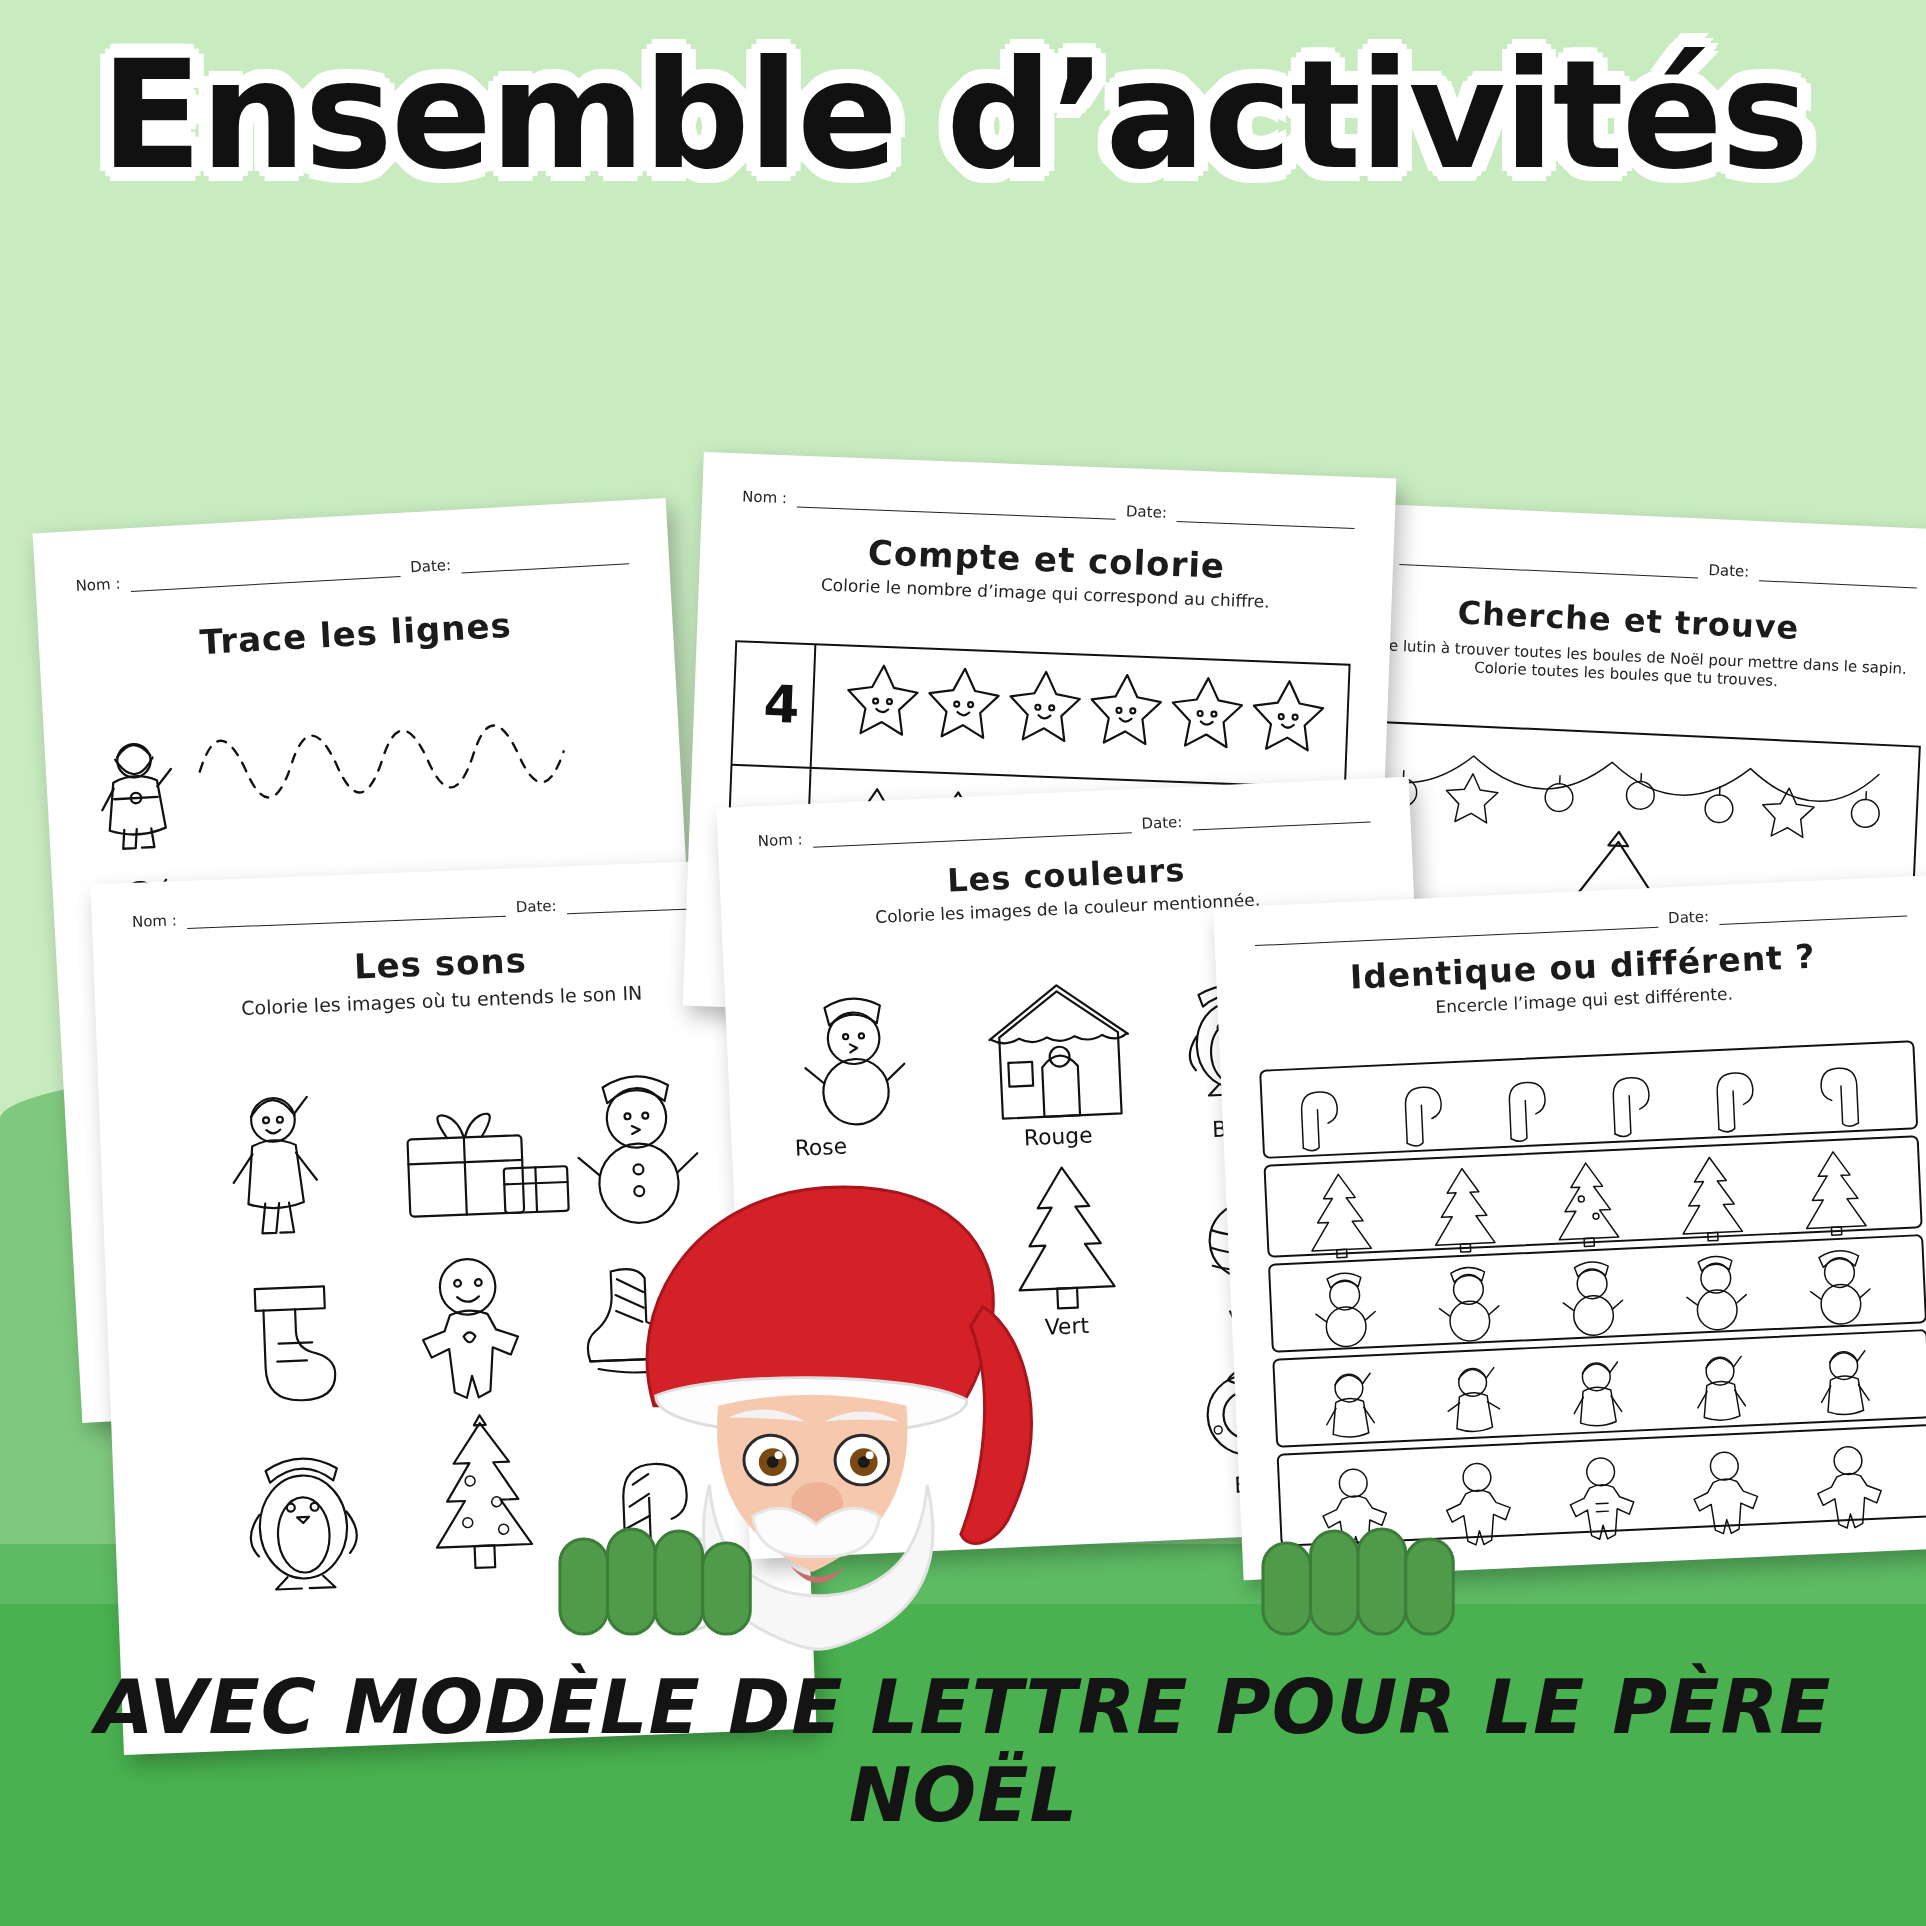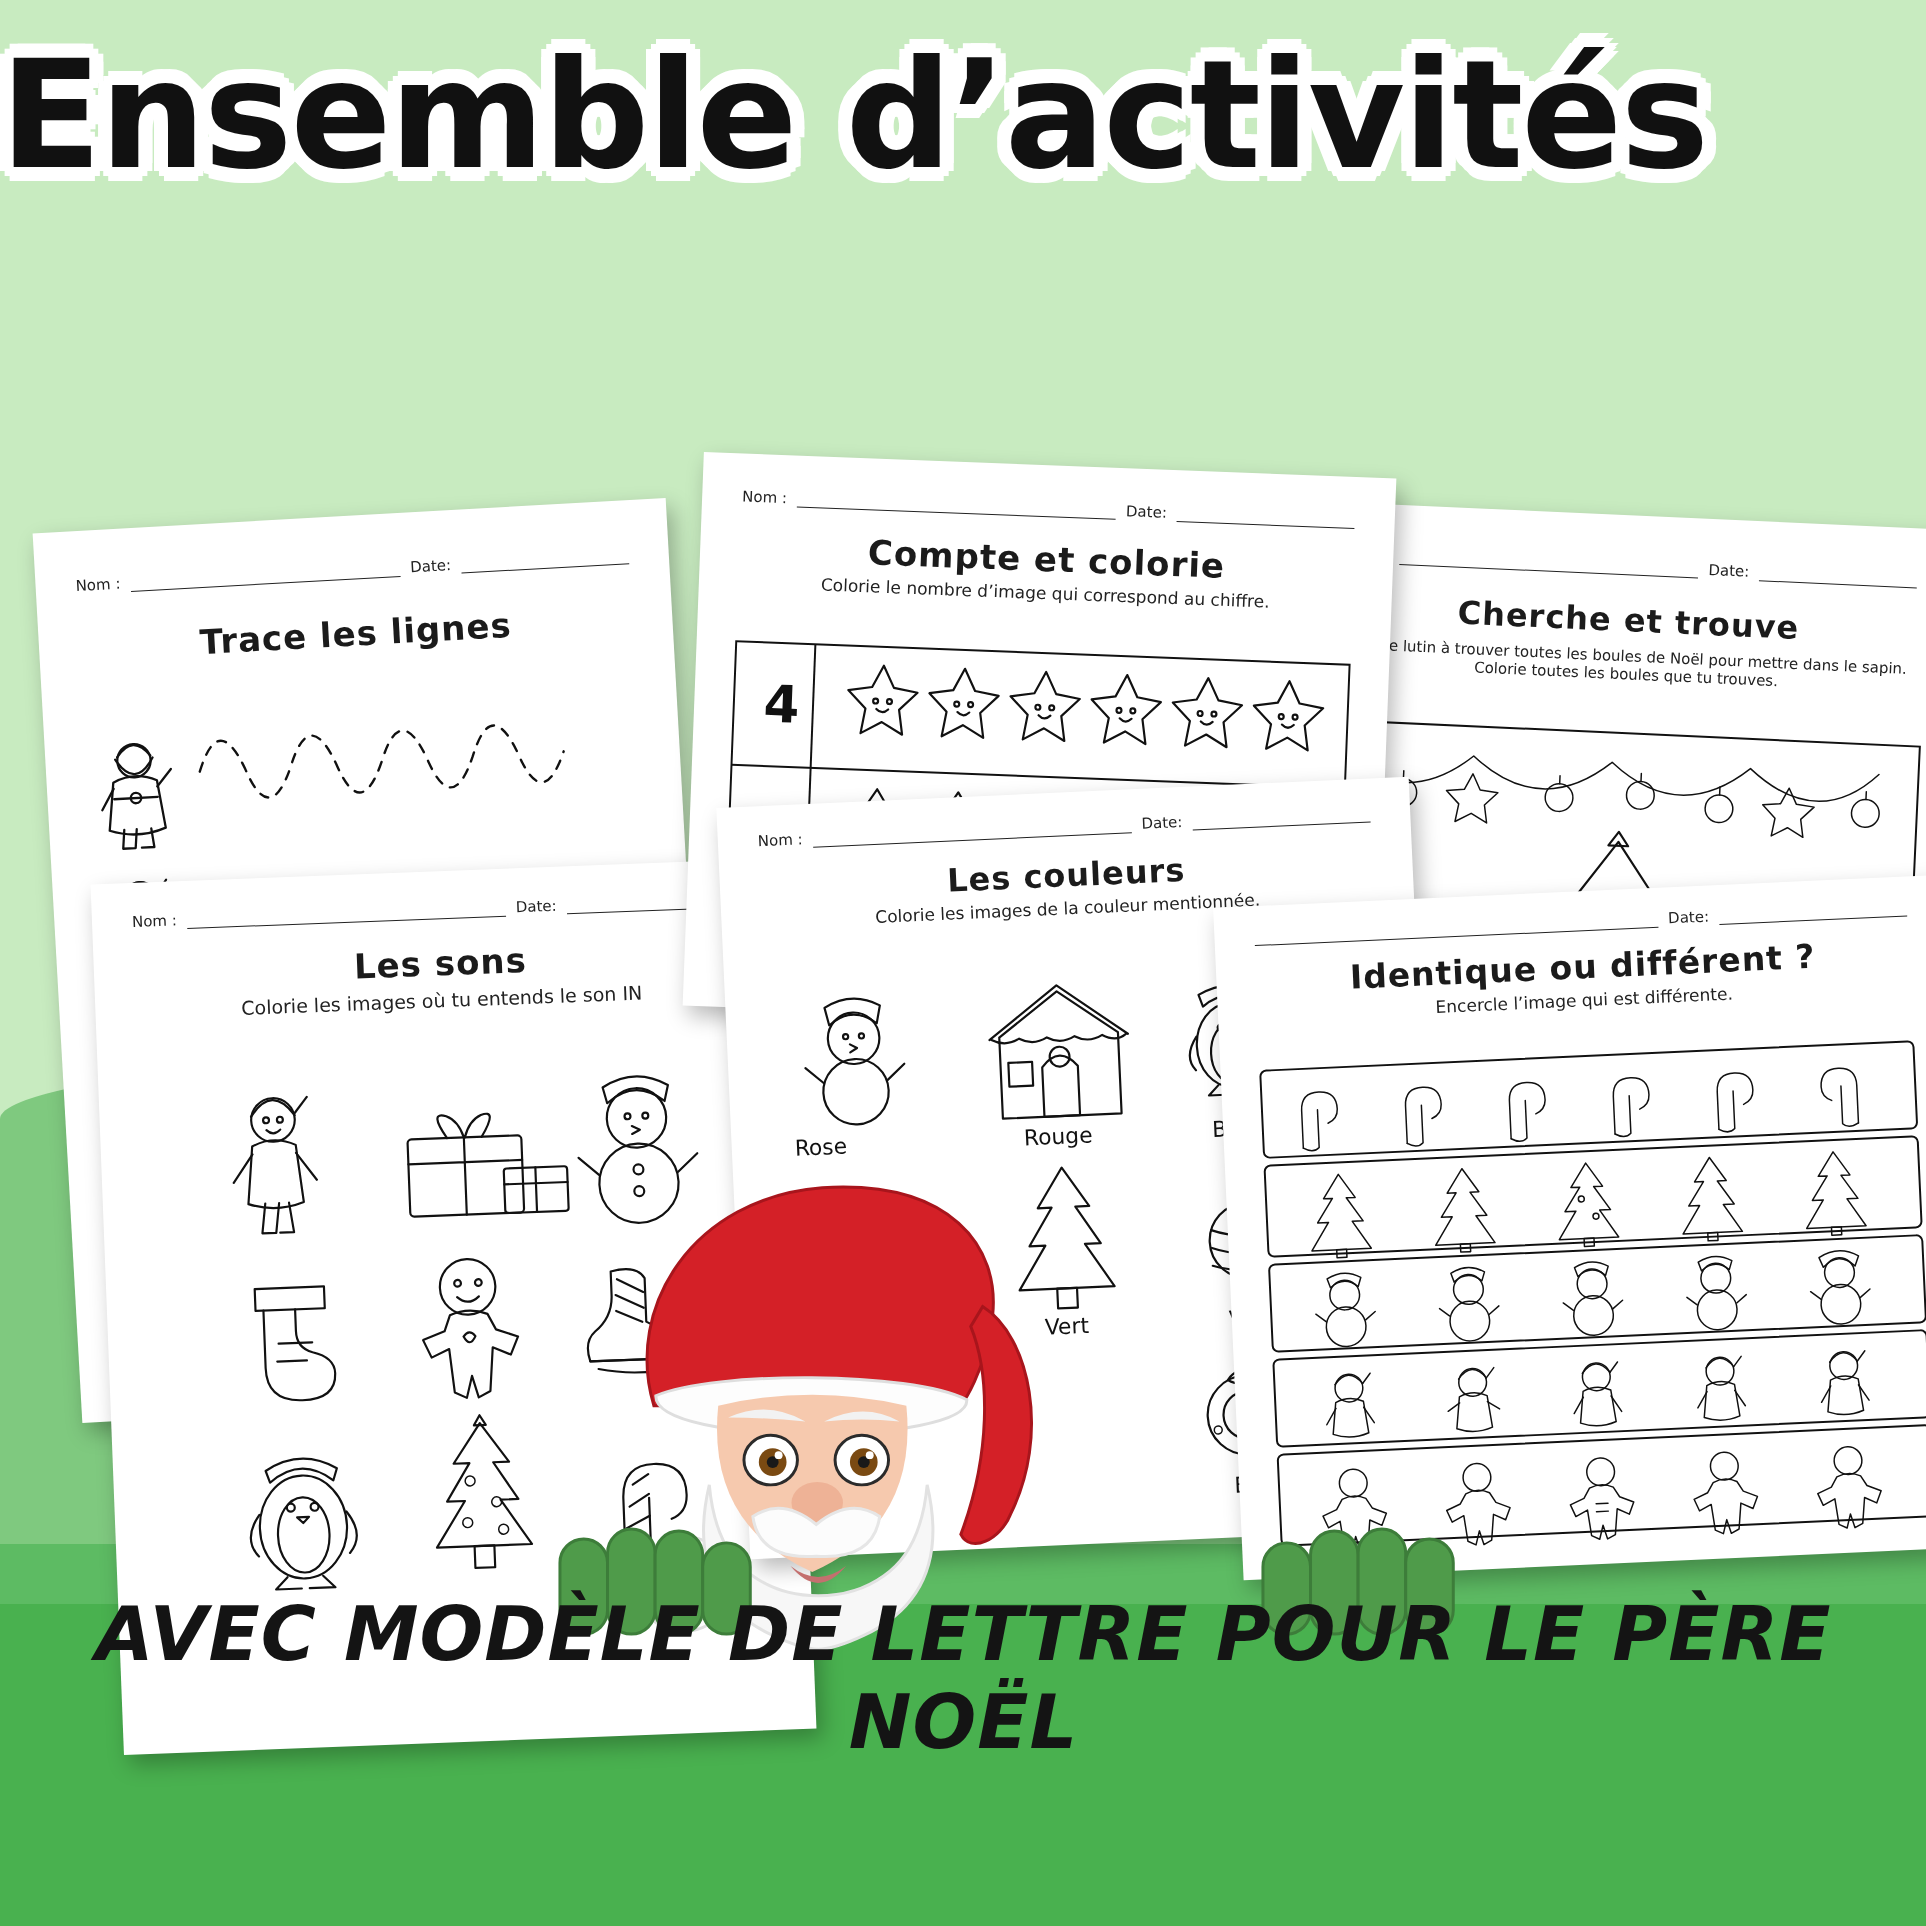--- a/index.html
+++ b/index.html
@@ -23,41 +23,41 @@
     position:absolute;left:0;top:1544px;width:1927px;height:382px;
     background:#5dbb63;
   }
   .bg-bottom2{
     position:absolute;left:0;top:1604px;width:1927px;height:323px;
     background:#49b14f;
   }
 
   
   .title-wrap{
-    position:absolute;left:0;top:40px;width:1908px;
+    position:absolute;left:0;top:40px;width:1908px;text-align:center;
     z-index:40;
   }
   .title-line{
     font-family:"DejaVu Sans", sans-serif;
     font-weight:bold;
     font-size:149px;
     line-height:1.02;
     color:#111;
     letter-spacing:-2px;
     -webkit-text-stroke:0px;
     text-shadow:
       -12px 0 0 #fff, 12px 0 0 #fff, 0 -12px 0 #fff, 0 12px 0 #fff,
       -9px -9px 0 #fff, 9px -9px 0 #fff, -9px 9px 0 #fff, 9px 9px 0 #fff,
       -14px -4px 0 #fff, 14px -4px 0 #fff, -14px 4px 0 #fff, 14px 4px 0 #fff,
       -4px -14px 0 #fff, 4px -14px 0 #fff, -4px 14px 0 #fff, 4px 14px 0 #fff;
   }
 
   
   .caption{
-    position:absolute;left:0;top:1590px;width:1927px;text-align:center;
+    position:absolute;left:0;top:1663px;width:1927px;text-align:center;
     font-family:"DejaVu Sans", sans-serif;
     font-size:75px;
     font-weight:600;
     color:#141414;
     letter-spacing:1px;
     z-index:40;
     font-style:italic;
   }
 
   

